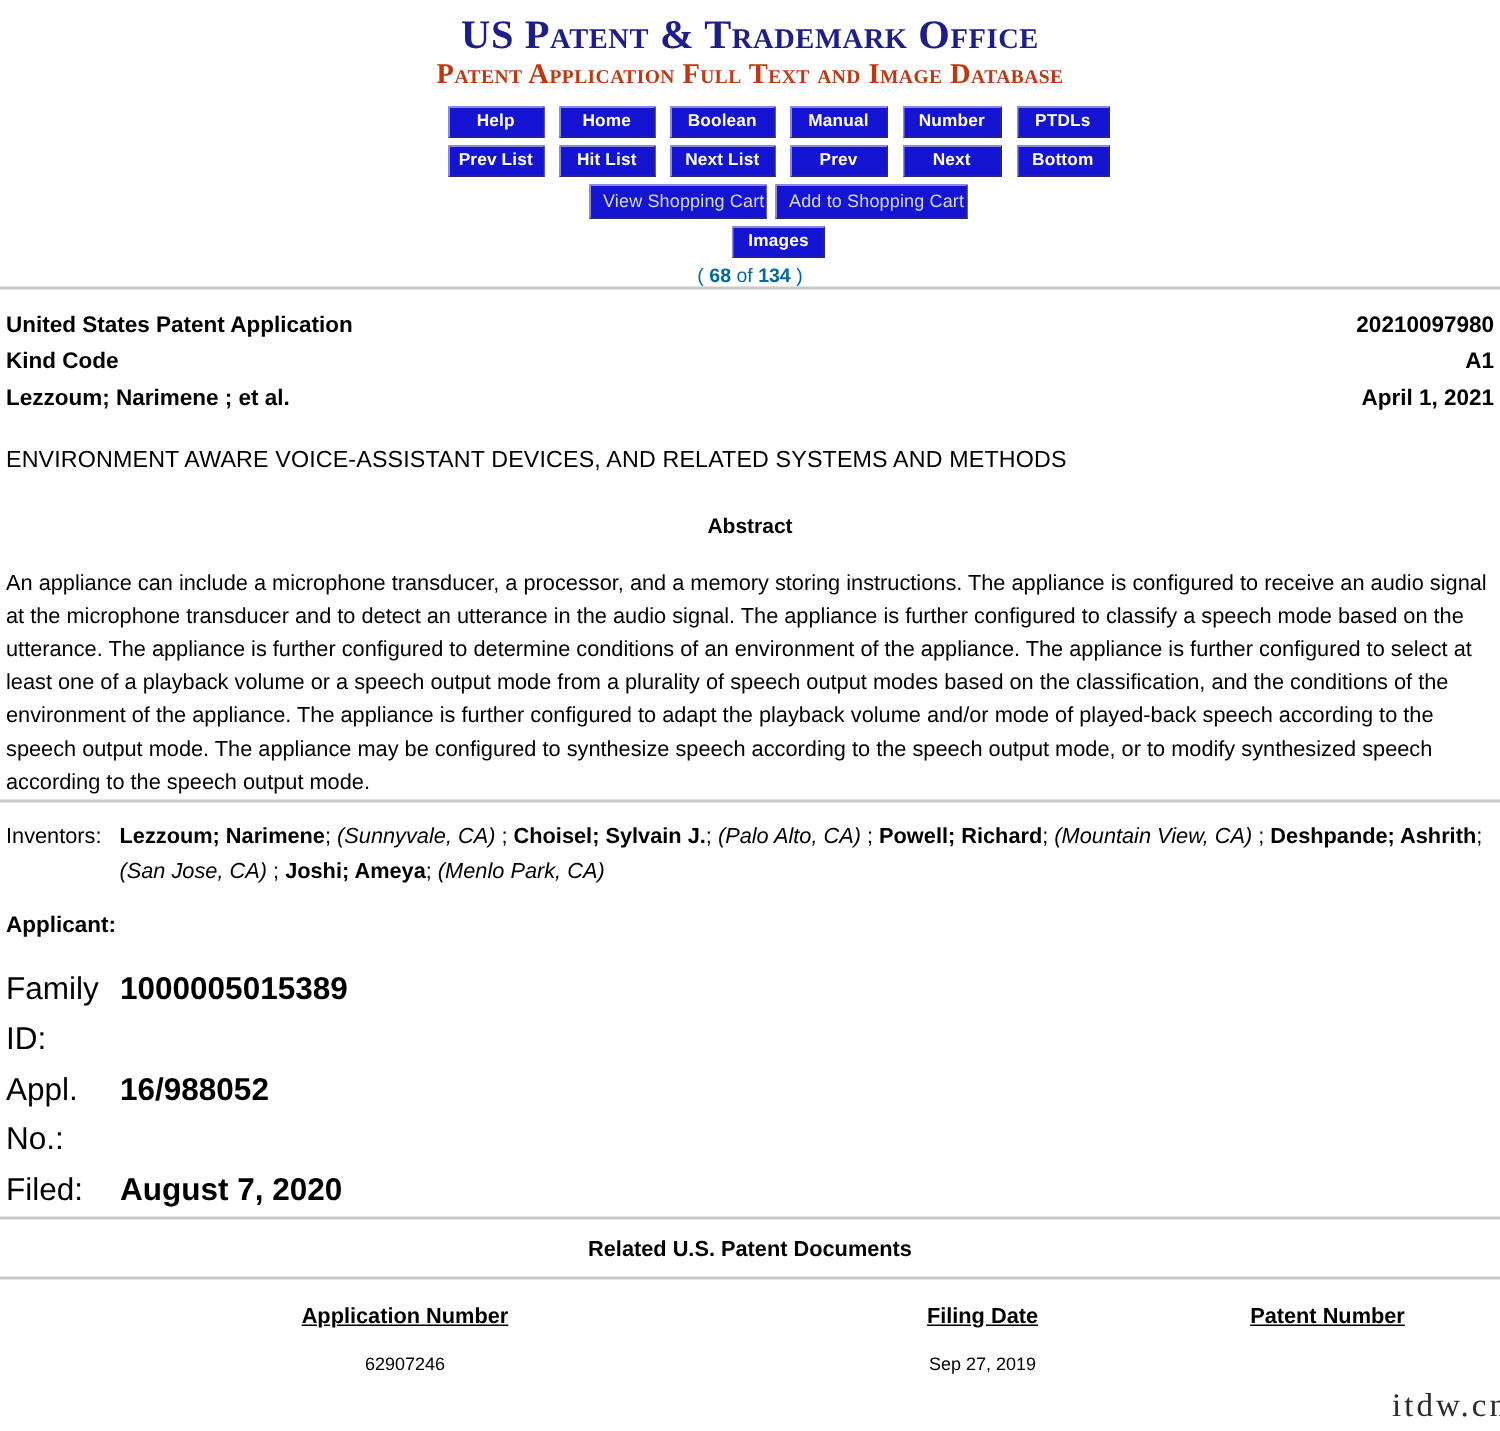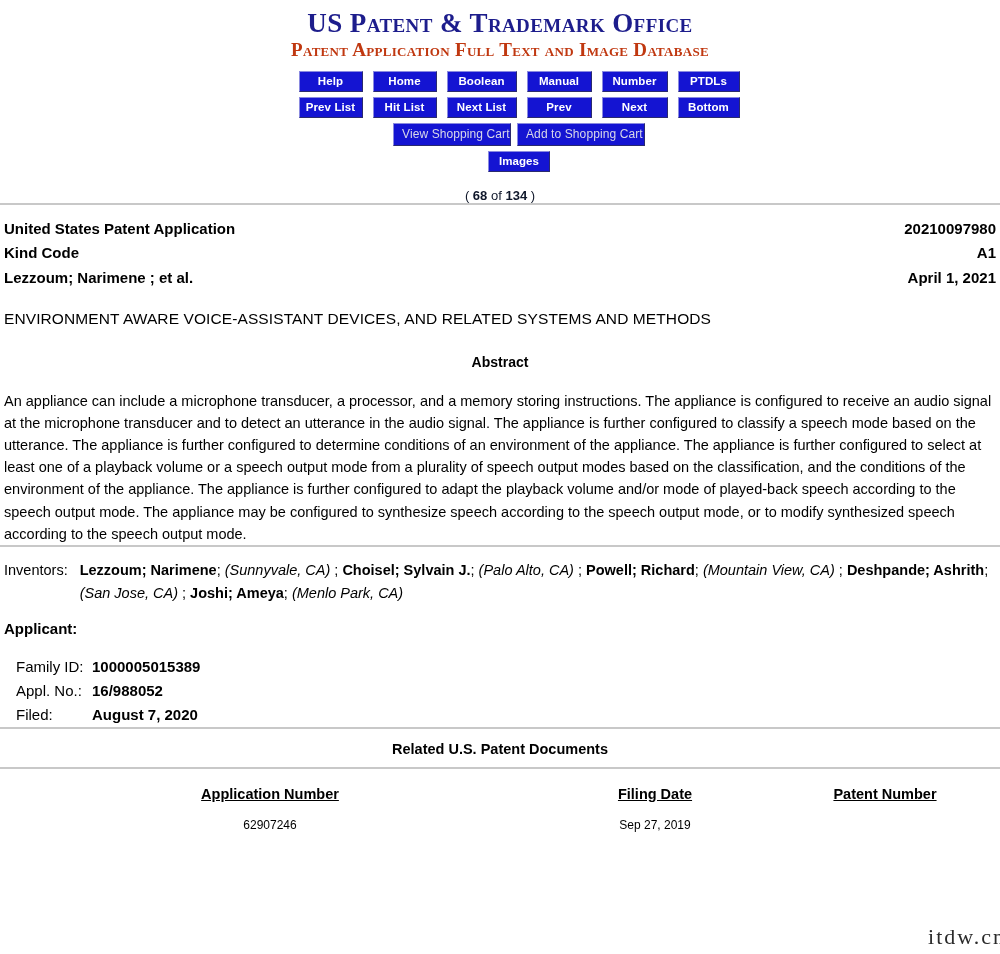--- a/index.html
+++ b/index.html
@@ -93,22 +93,22 @@
     padding: 3px 8px 4px 8px;
   }
   .w-viewcart { width: 118px; }
   .w-addcart  { width: 128px; }
   .w-images   { width: 62px; }
 
   
   .record-counter {
     text-align: center;
     font-size: 13px;
-    margin-top: 16px;
-    color: #0f172a;
+    margin-top: 4px;
+    color: #0369a1;
   }
   .record-counter .num { font-weight: bold; }
   .record-counter .of  { font-weight: normal; }
 
   
   hr.rule {
     border: 0;
     border-top: 2px solid #c8c8c8;
     margin: 0;
     height: 0;
@@ -193,22 +193,22 @@
     font-size: 15px;
     padding: 34px 14px 0 0;
     white-space: nowrap;
   }
   .brandname { font-weight: bold; }
   .brandname .brand-italic { font-style: italic; }
 
   
   .metablock {
     margin-top: 18px;
-    padding: 0 16px;
-    font-size: 15px;
+    padding: 0 4px;
+    font-size: 21px;
     line-height: 1.6;
   }
   .metarow { display: flex; }
   .meta-label {
     flex: 0 0 76px;
     font-weight: normal;
   }
   .meta-value { font-weight: bold; }
 
   

